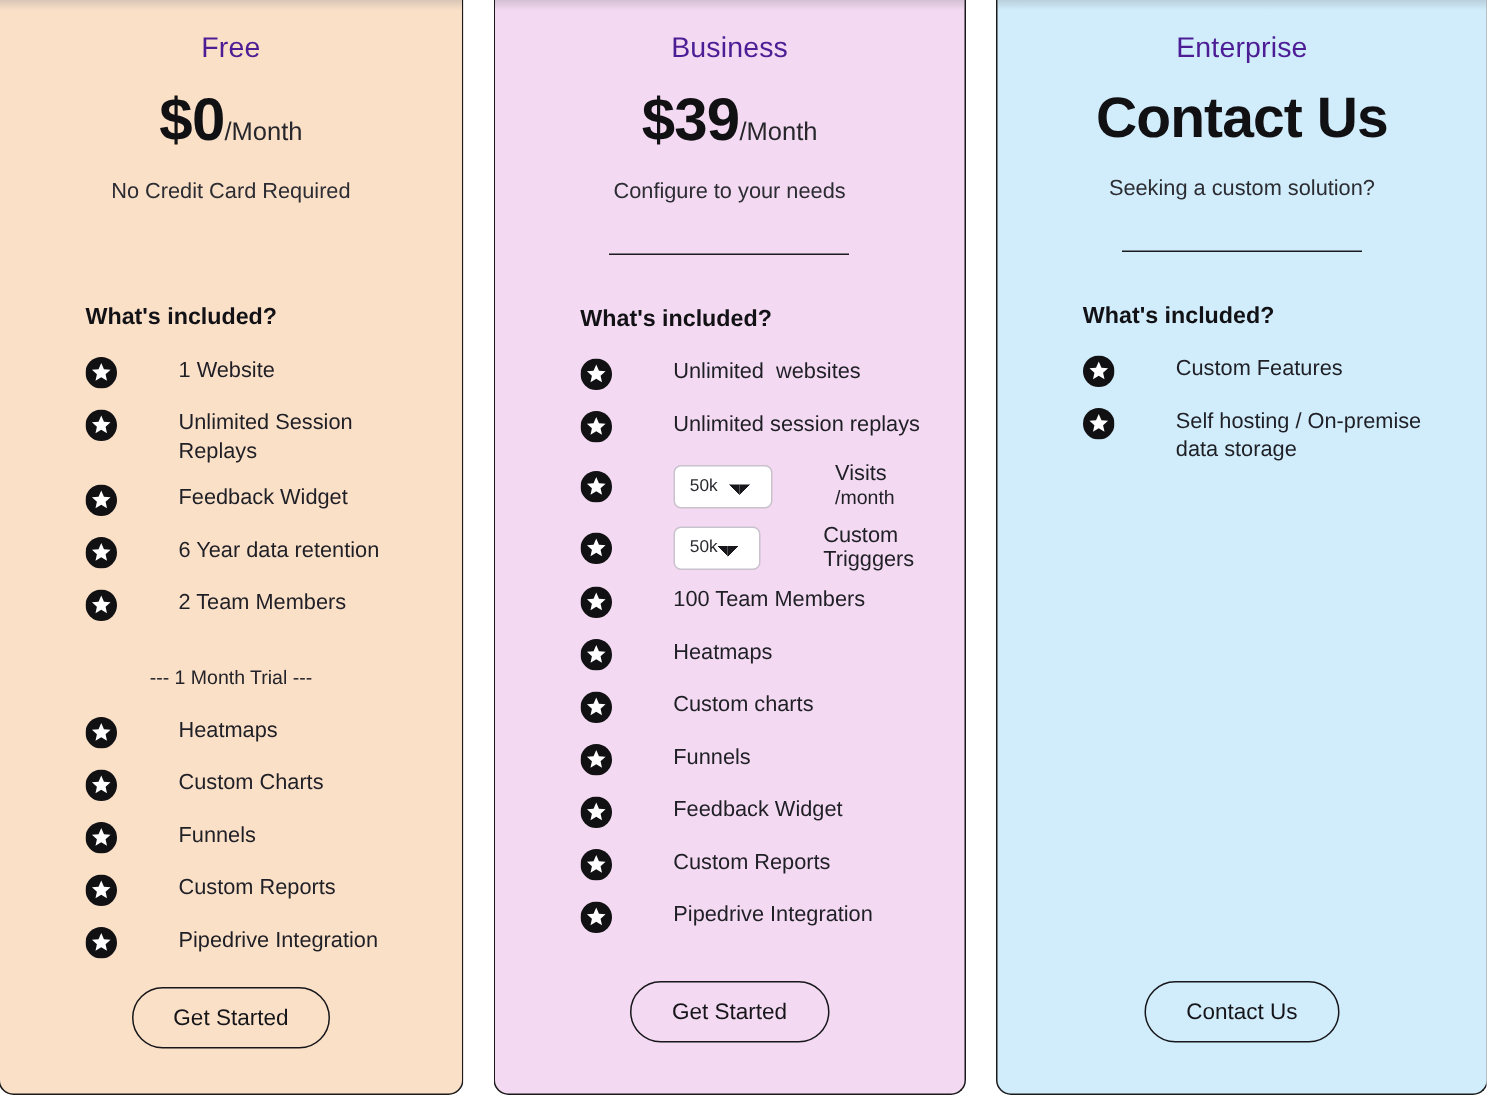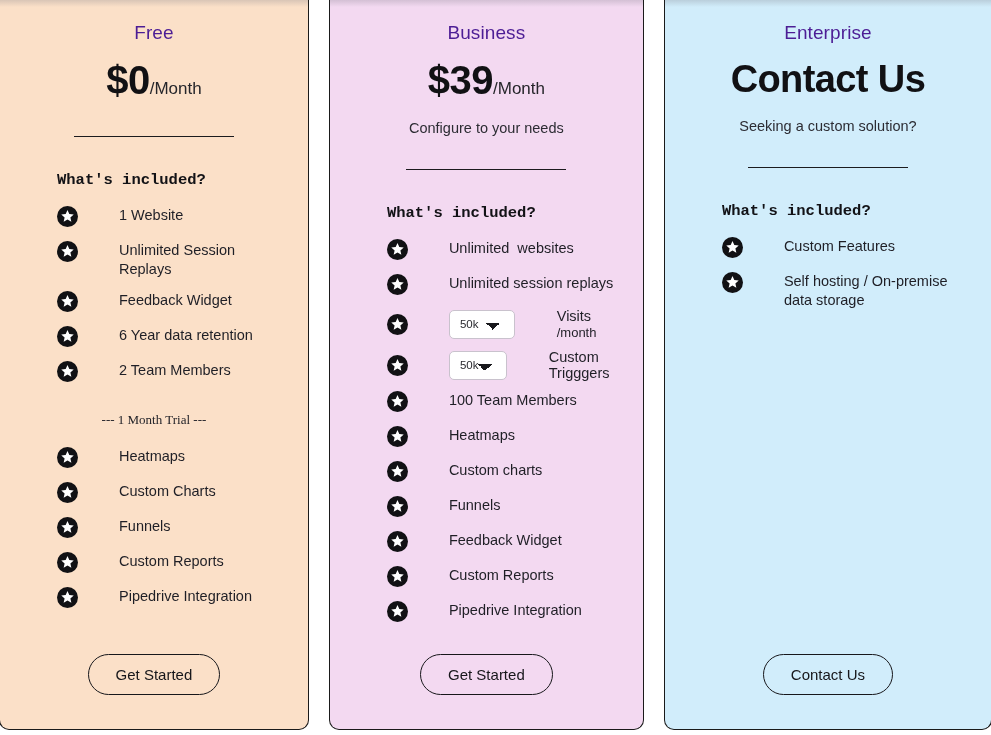--- a/index.html
+++ b/index.html
@@ -86,21 +86,20 @@
     background: #1b1b1e;
     margin: 33px auto 0 auto;
   }
 
   .included-title {
     font-size: 15.5px;
     font-weight: bold;
     color: #121216;
     margin-top: 34px;
     margin-left: 37px;
-    font-family: Liberation Mono, monospace;
   }
 
   .feature-list {
     list-style: none;
     margin-top: 16px;
   }
 
   .feature-item {
     display: flex;
     align-items: flex-start;
@@ -126,21 +125,20 @@
     line-height: 1.32;
     padding-top: 1px;
     white-space: pre-wrap;
   }
 
   .trial-divider {
     text-align: center;
     font-size: 13px;
     color: #232329;
     margin: 17px 0 18px 0;
-    font-family: Liberation Serif, serif;
   }
 
   .qty-select {
     width: 72px;
     height: 29px;
     background: #ffffff;
     border: 1px solid #c9c2cd;
     border-radius: 5px;
     font-family: "Liberation Sans", sans-serif;
     font-size: 11.5px;
@@ -189,20 +187,21 @@
 
 <div class="pricing-row">
 
   <div class="plan-card card-free">
     <div class="plan-name">Free</div>
 
     <div class="price-line">
       <span class="price-amount">$0</span><span class="price-period">/Month</span>
     </div>
 
+    <div class="price-sub">No Credit Card Required</div>
     <div class="divider"></div>
     <div class="included-title">What's included?</div>
 
     <ul class="feature-list">
       <li class="feature-item">
         <span class="star-icon">
           <svg viewBox="0 0 24 24">
               <circle cx="12" cy="12" r="12" fill="#111114"></circle>
               <path d="M12 4.6l2.06 4.64 5.04.47-3.8 3.37 1.1 4.95L12 15.42l-4.4 2.61 1.1-4.95-3.8-3.37 5.04-.47z" fill="#ffffff"></path>
             </svg>

